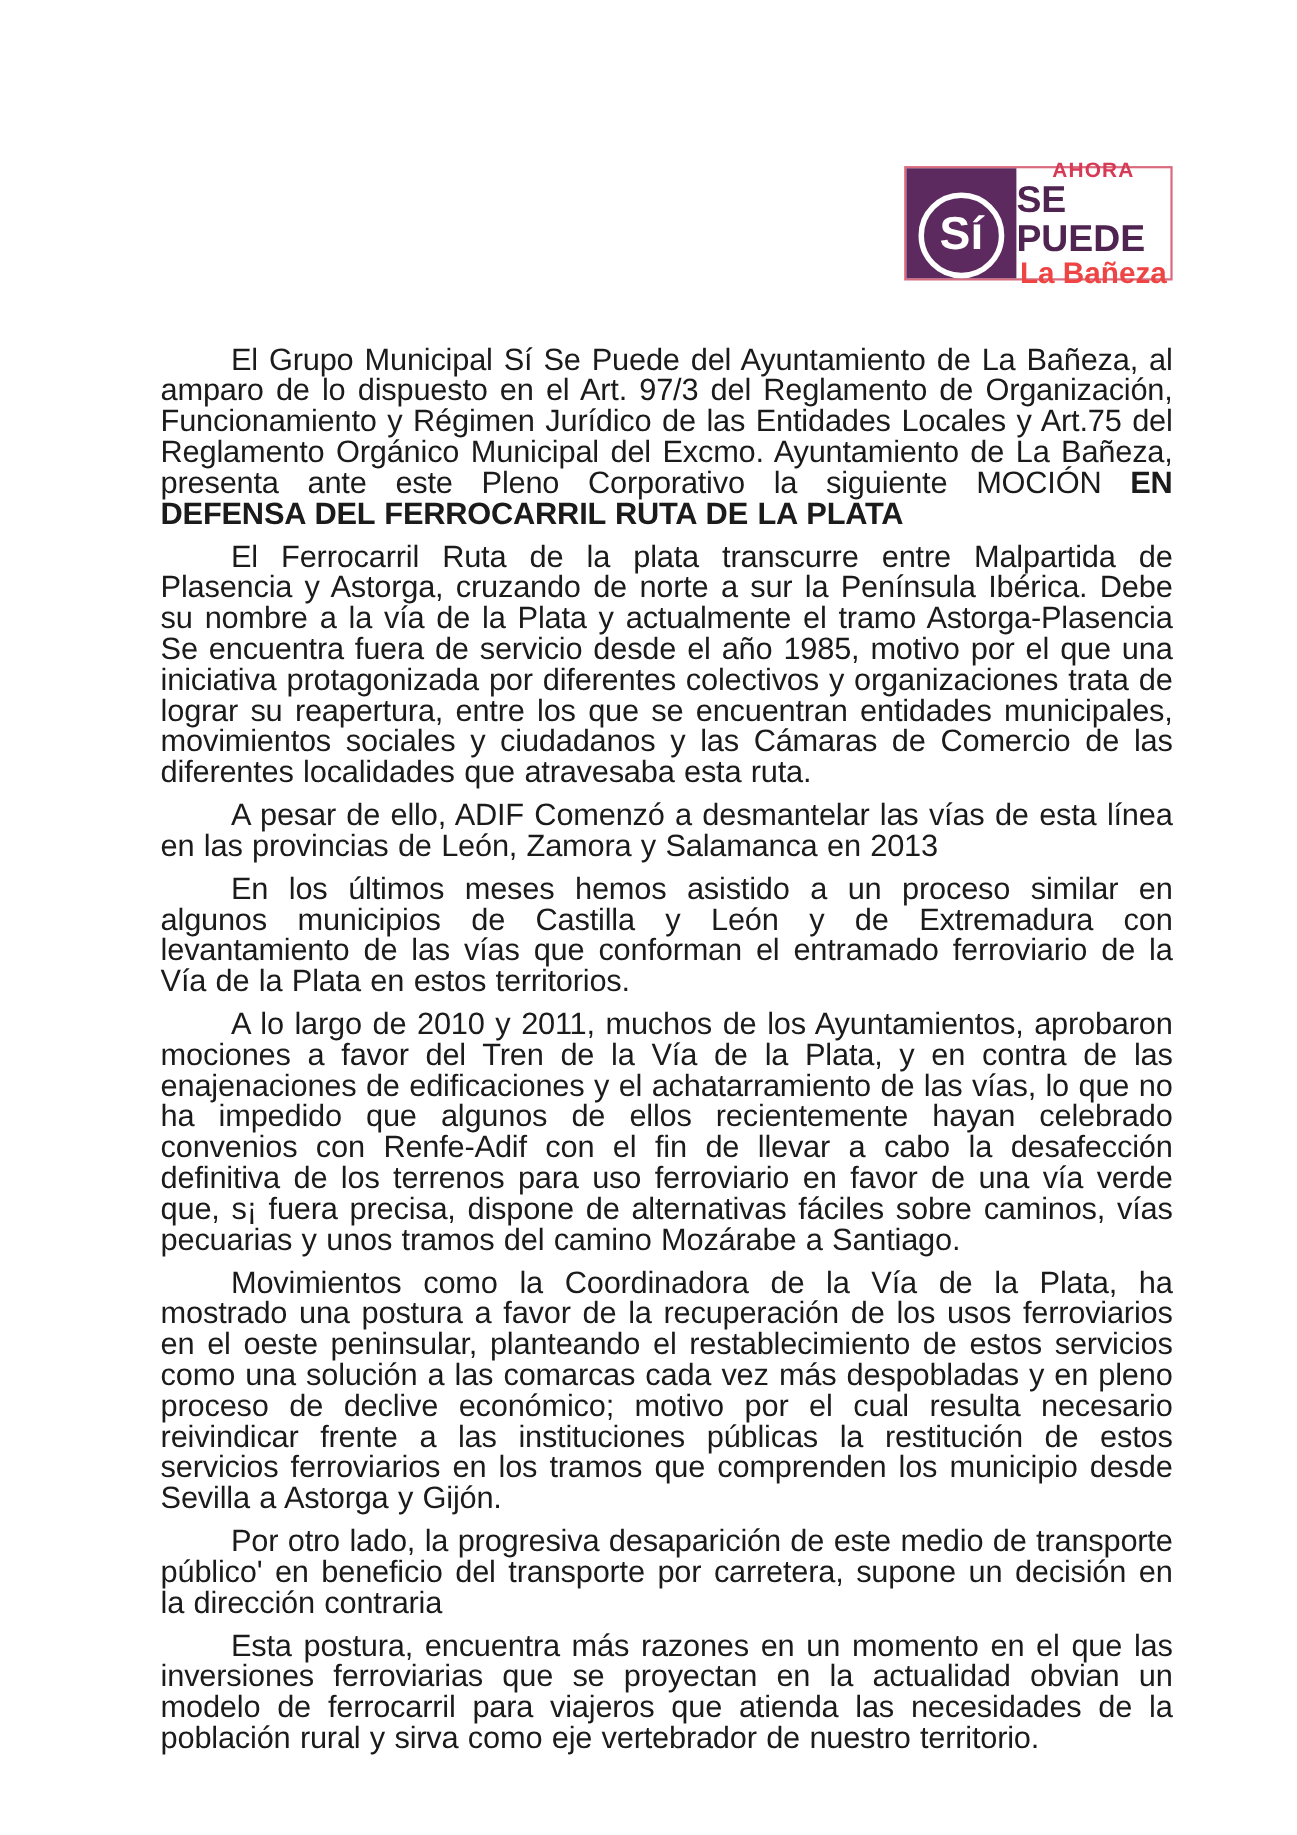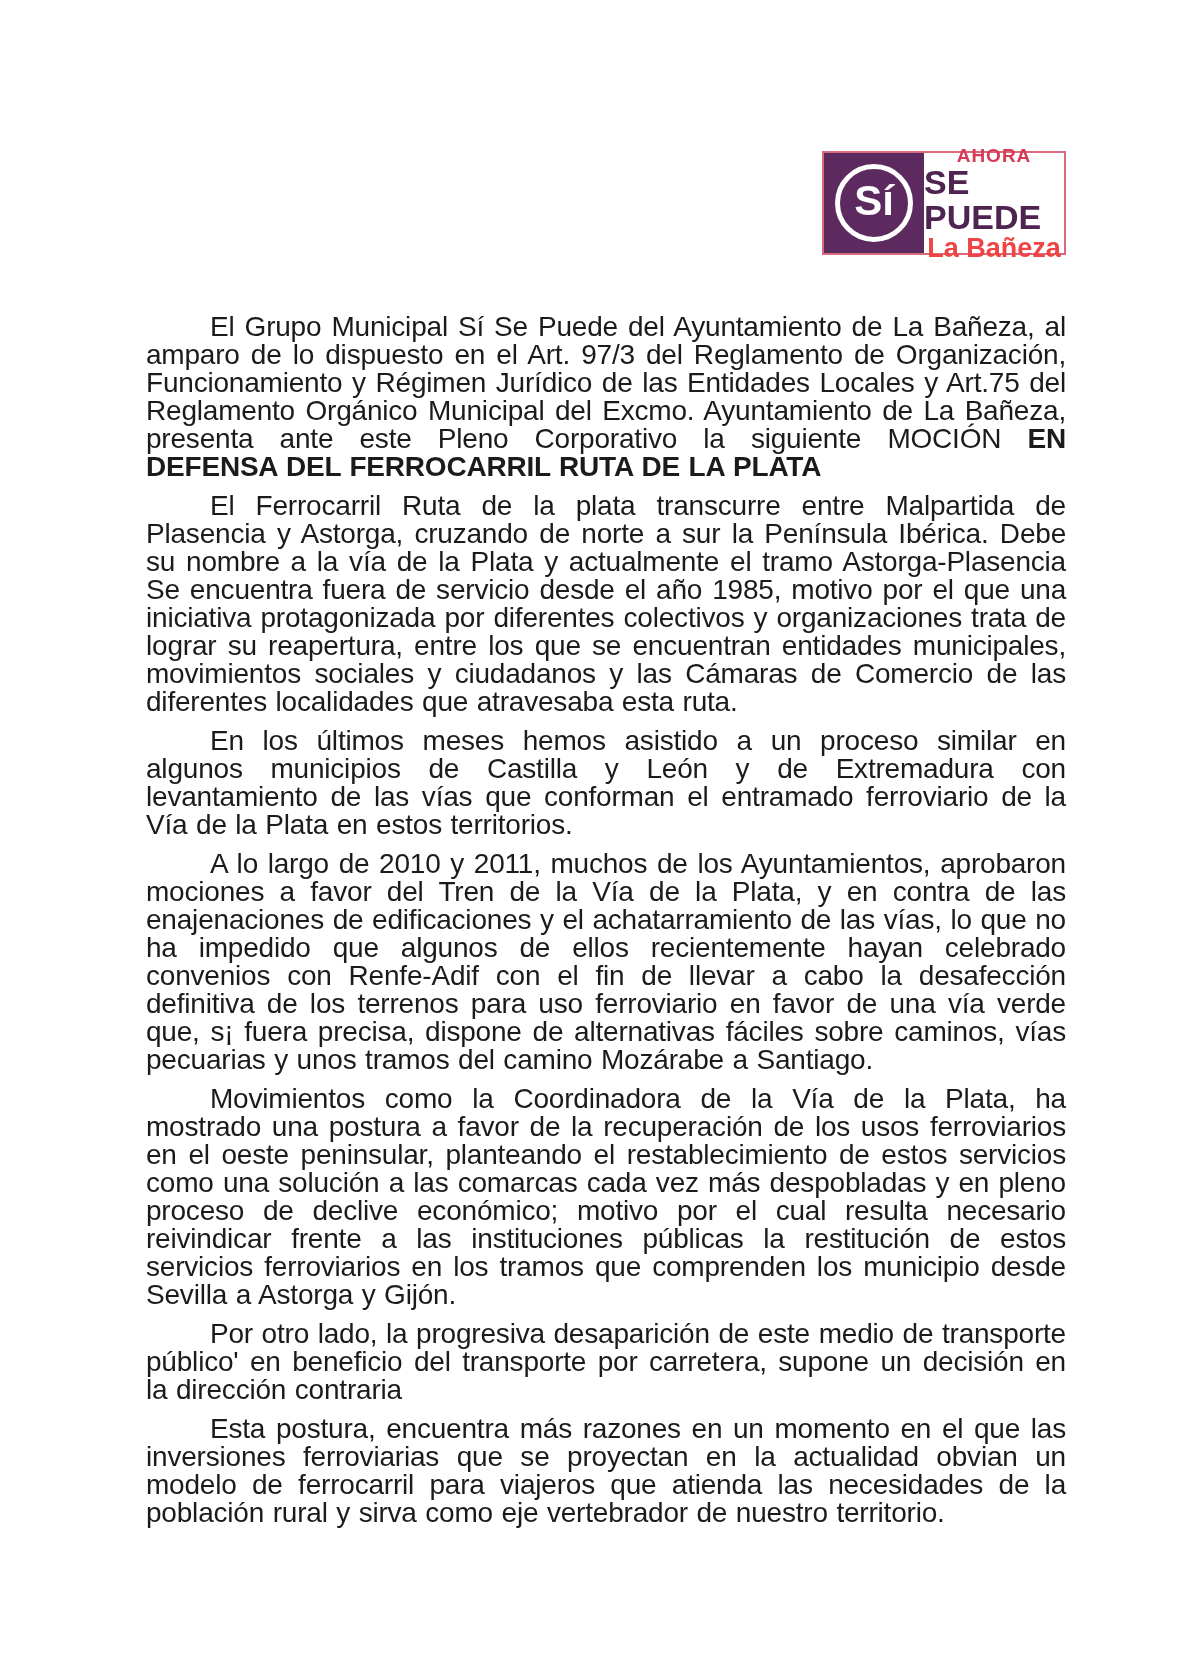--- a/index.html
+++ b/index.html
@@ -24,21 +24,21 @@
     border: 2px solid #d9697c;
     box-sizing: content-box;
     display: flex;
     background: #ffffff;
   }
   .logo-square {
     width: 100px;
     height: 100px;
     background: #5d2a5f;
     display: flex;
-    align-items: center;
+    align-items: flex-end;
     justify-content: center;
     flex: 0 0 auto;
   }
   .logo-circle {
     width: 78px;
     height: 78px;
     border: 5px solid #ffffff;
     border-radius: 50%;
     background: #5d2a5f;
     box-sizing: border-box;
@@ -100,20 +100,21 @@
       <span class="logo-line2">SE PUEDE</span>
       <span class="logo-line3">La Bañeza</span>
     </div>
   </div>
 
   <p class="intro"><span class="normal-seg">El Grupo Municipal Sí Se Puede del Ayuntamiento de La Bañeza, al amparo de lo dispuesto en el Art. 97/3 del Reglamento de Organización, Funcionamiento y Régimen Jurídico de las Entidades Locales  y Art.75 del Reglamento Orgánico Municipal del Excmo. Ayuntamiento de La Bañeza, presenta ante este Pleno Corporativo la siguiente MOCIÓN </span><span class="bold-seg">EN DEFENSA DEL FERROCARRIL RUTA DE LA PLATA</span></p>
 
 
   <div>
       <p class="para">El Ferrocarril Ruta de la plata transcurre entre Malpartida de Plasencia y Astorga, cruzando de norte a sur la Península Ibérica. Debe su nombre a la vía de la Plata y actualmente el tramo Astorga-Plasencia Se encuentra fuera de servicio desde el año 1985, motivo por el que una iniciativa protagonizada por diferentes colectivos y organizaciones trata de lograr su reapertura, entre los que se encuentran entidades municipales, movimientos sociales y ciudadanos y las Cámaras de Comercio de las diferentes localidades que atravesaba esta ruta.</p>
+      <p class="para">A pesar de ello, ADIF Comenzó a desmantelar las vías de esta línea en las provincias de León, Zamora y Salamanca en 2013</p>
       <p class="para">En los últimos meses hemos asistido a un proceso similar en algunos municipios de Castilla y León y de Extremadura con levantamiento de las vías que conforman el entramado ferroviario de la Vía de la Plata en estos territorios.</p>
       <p class="para">A lo largo de 2010 y 2011, muchos de los Ayuntamientos, aprobaron mociones a favor del Tren de la Vía de la Plata, y en contra de las enajenaciones de edificaciones y el achatarramiento de las vías, lo que no ha impedido que algunos de ellos recientemente hayan celebrado convenios con Renfe-Adif con el fin de llevar a cabo la desafección definitiva de los terrenos para uso ferroviario en favor de una vía verde que, s¡ fuera precisa, dispone de alternativas fáciles sobre caminos, vías pecuarias y unos tramos del camino Mozárabe a Santiago.</p>
       <p class="para">Movimientos como la Coordinadora de la Vía de la Plata, ha mostrado una postura a favor de la recuperación de los usos ferroviarios en el oeste peninsular, planteando el restablecimiento de estos servicios como una solución a las comarcas cada vez más despobladas y en pleno proceso de declive económico; motivo por el cual resulta necesario reivindicar frente a las instituciones públicas la restitución de estos servicios ferroviarios en los tramos que comprenden los municipio desde Sevilla a Astorga y Gijón.</p>
       <p class="para">Por otro lado, la progresiva desaparición de este medio de transporte público' en beneficio del transporte por carretera, supone un decisión en la dirección contraria</p>
       <p class="para">Esta postura, encuentra más razones en un momento en el que las inversiones ferroviarias que se proyectan en la actualidad obvian un modelo de ferrocarril para viajeros que atienda las necesidades de la población rural y sirva como eje vertebrador de nuestro territorio.</p>
     </div>
 
 </div>
 
 </body></html>

